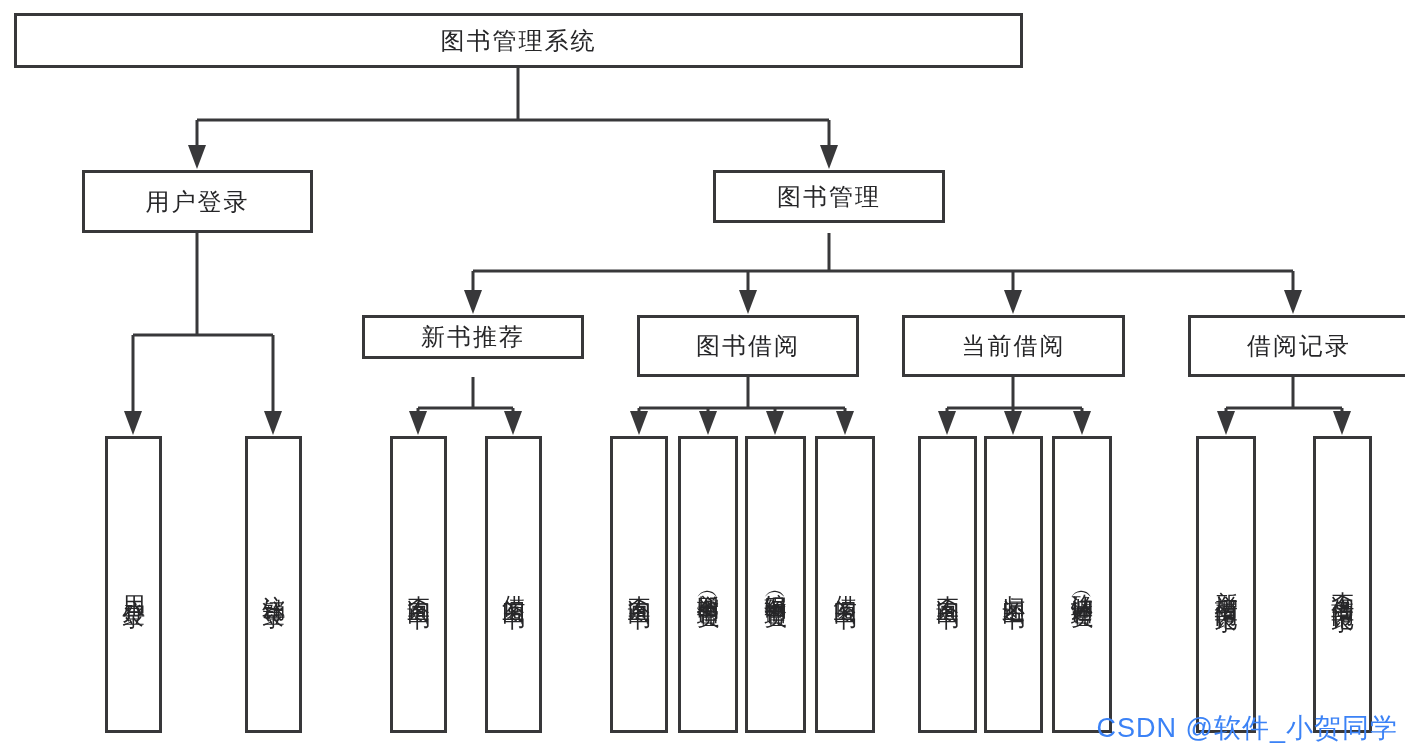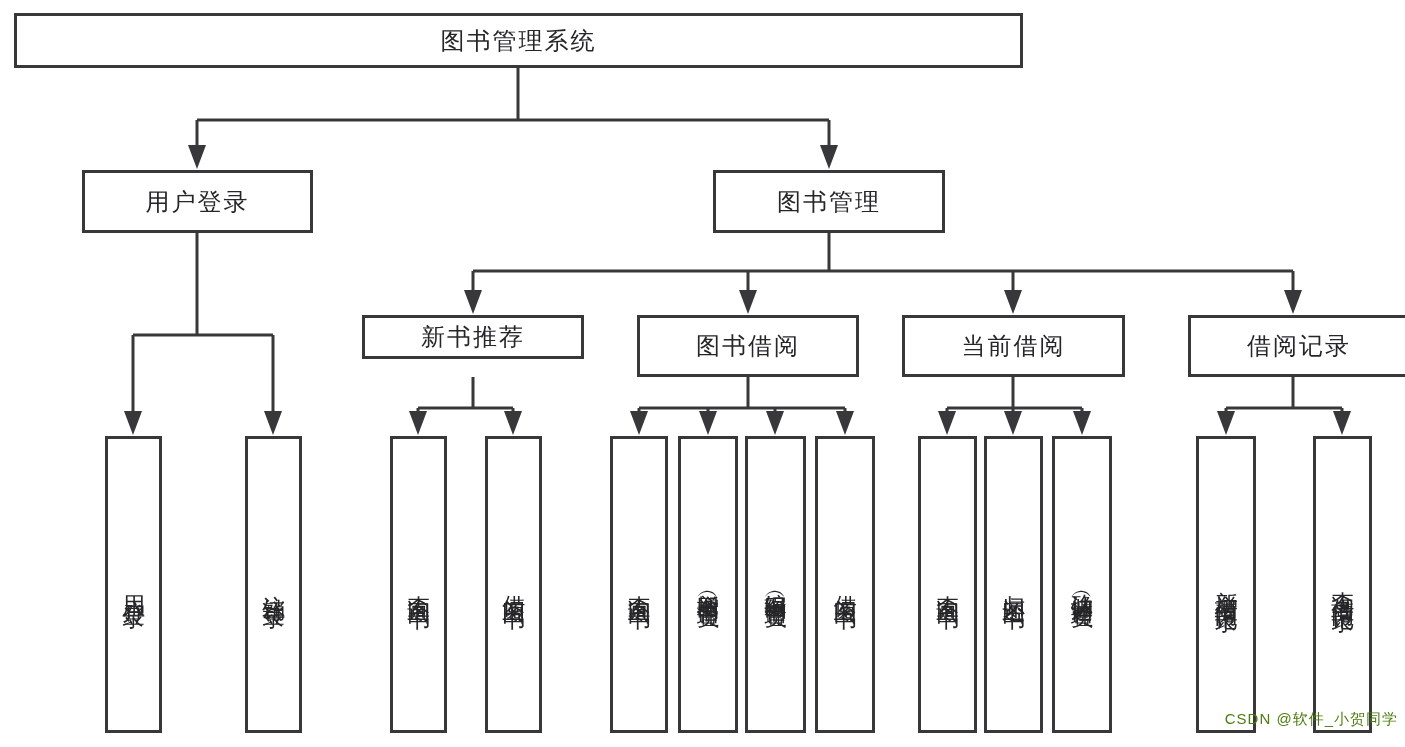--- a/index.html
+++ b/index.html
@@ -28,23 +28,23 @@
     text-orientation:mixed;
     font-size:23px;
     letter-spacing:4px;
     line-height:1.1;
     white-space:nowrap;
   }
   #watermark{
     position:absolute;
     right:7px;
     top:710px;
-    font-size:15px;
+    font-size:27px;
     letter-spacing:1px;
-    color:#4d7c0f;
+    color:#3b82f6;
     white-space:nowrap;
   }
 </style>
 </head>
 <body>
 
 <div id="canvas">
 
   <svg id="wires" viewBox="0 0 1405 747" xmlns="http://www.w3.org/2000/svg">
     <g stroke="#38383a" stroke-width="3" fill="none">
@@ -82,21 +82,21 @@
       <polygon points="1004,411 1022,411 1013,435"></polygon>
       <polygon points="1073,411 1091,411 1082,435"></polygon>
       <polygon points="1217,411 1235,411 1226,435"></polygon>
       <polygon points="1333,411 1351,411 1342,435"></polygon>
     </g>
   </svg>
 
   <div class="box h" style="left:14px;top:13px;width:1009px;height:55px">图书管理系统</div>
 
   <div class="box h" style="left:82px;top:170px;width:231px;height:63px">用户登录</div>
-  <div class="box h" style="left:713px;top:170px;width:232px;height:63px">图书管理</div>
+  <div class="box h" style="left:713px;top:170px;width:232px;height:53px">图书管理</div>
 
   <div class="box h" style="left:362px;top:315px;width:222px;height:44px">新书推荐</div>
   <div class="box h" style="left:902px;top:315px;width:223px;height:62px">当前借阅</div>
   <div class="box h" style="left:637px;top:315px;width:222px;height:62px">图书借阅</div>
   <div class="box h" style="left:1188px;top:315px;width:222px;height:62px">借阅记录</div>
 
   <div class="box" style="left:105px;top:436px;width:57px;height:297px">
     <span class="vtext">用户登录</span>
   </div>
   <div class="box" style="left:245px;top:436px;width:57px;height:297px">

